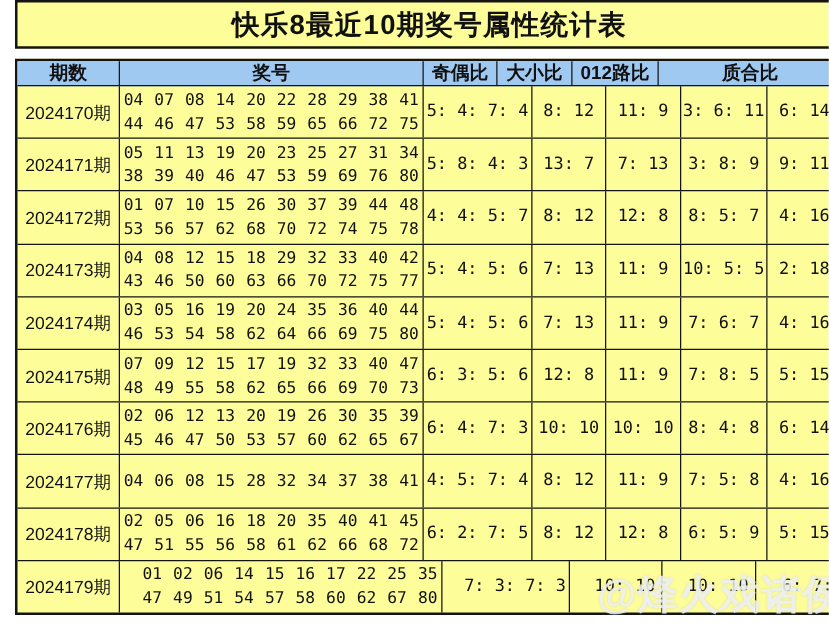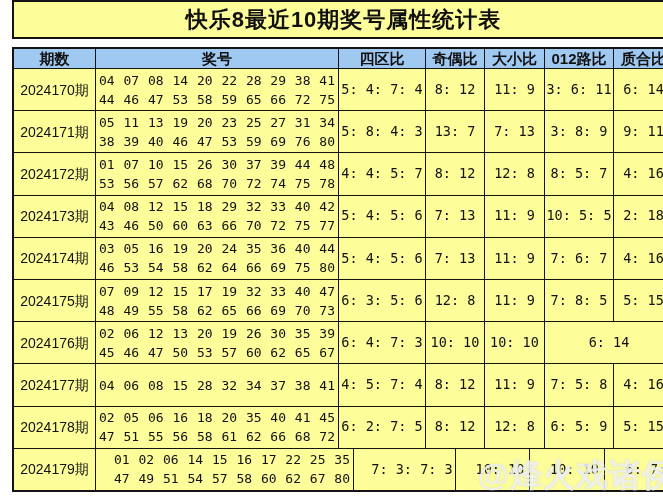--- a/index.html
+++ b/index.html
@@ -104,21 +104,20 @@
 
 <div class="page">
 
   <div class="title-box">快乐8最近10期奖号属性统计表</div>
 
   <div class="stats-table">
 
     <div class="row header">
       <div class="cell c-period">期数</div>
       <div class="cell c-nums">奖号</div>
-      <div class="cell c-zone">四区比</div>
       <div class="cell c-oe">奇偶比</div>
       <div class="cell c-bs">大小比</div>
       <div class="cell c-road">012路比</div>
       <div class="cell c-pc">质合比</div>
     </div>
 
     <div class="row">
       <div class="cell c-period">
           <span class="period-text">2024170期</span>
         </div>
@@ -278,20 +277,23 @@
       </div>
       <div class="cell c-zone">
           <span class="ratio-text">6: 4: 7: 3</span>
         </div>
       <div class="cell c-oe">
           <span class="ratio-text">10: 10</span>
         </div>
       <div class="cell c-bs">
           <span class="ratio-text">10: 10</span>
         </div>
+      <div class="cell c-road">
+          <span class="ratio-text">8: 4: 8</span>
+        </div>
       <div class="cell c-pc">
           <span class="ratio-text">6: 14</span>
         </div>
     </div>
 
     <div class="row">
       <div class="cell c-period">
           <span class="period-text">2024177期</span>
         </div>
       <div class="cell c-nums">

